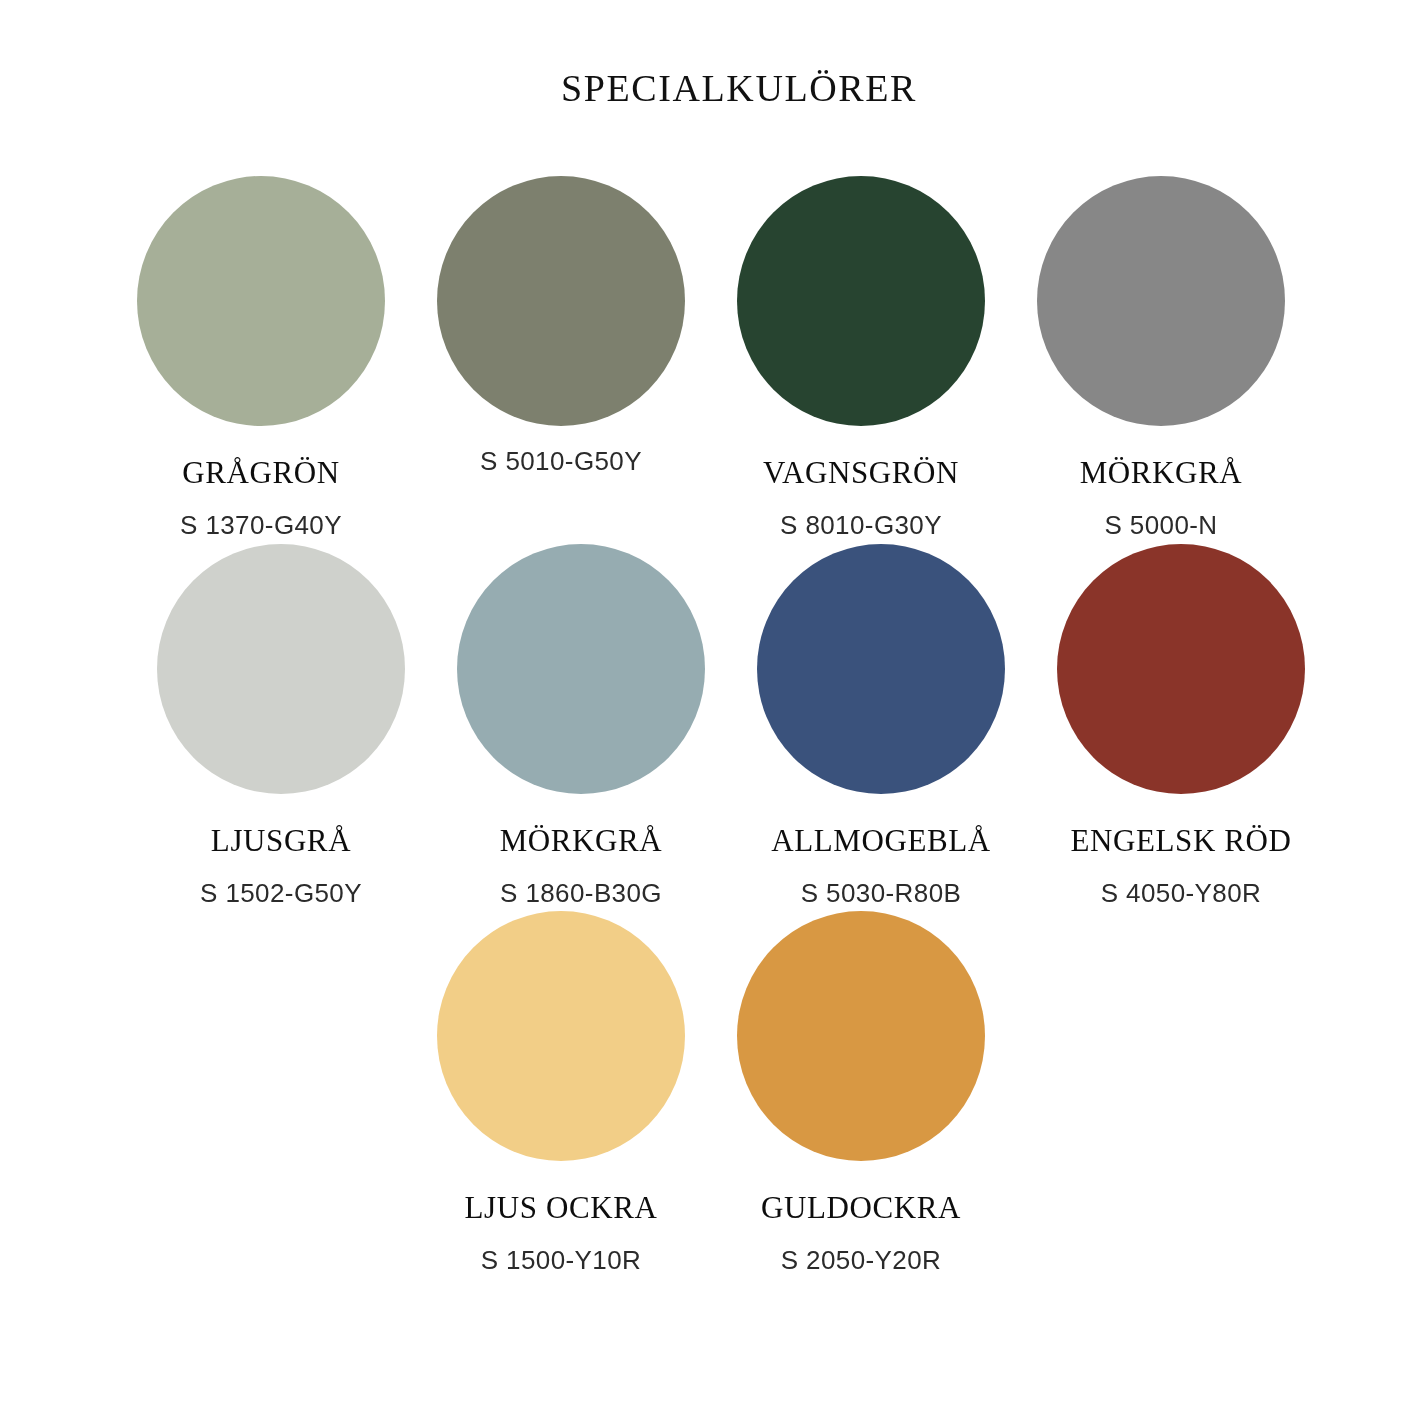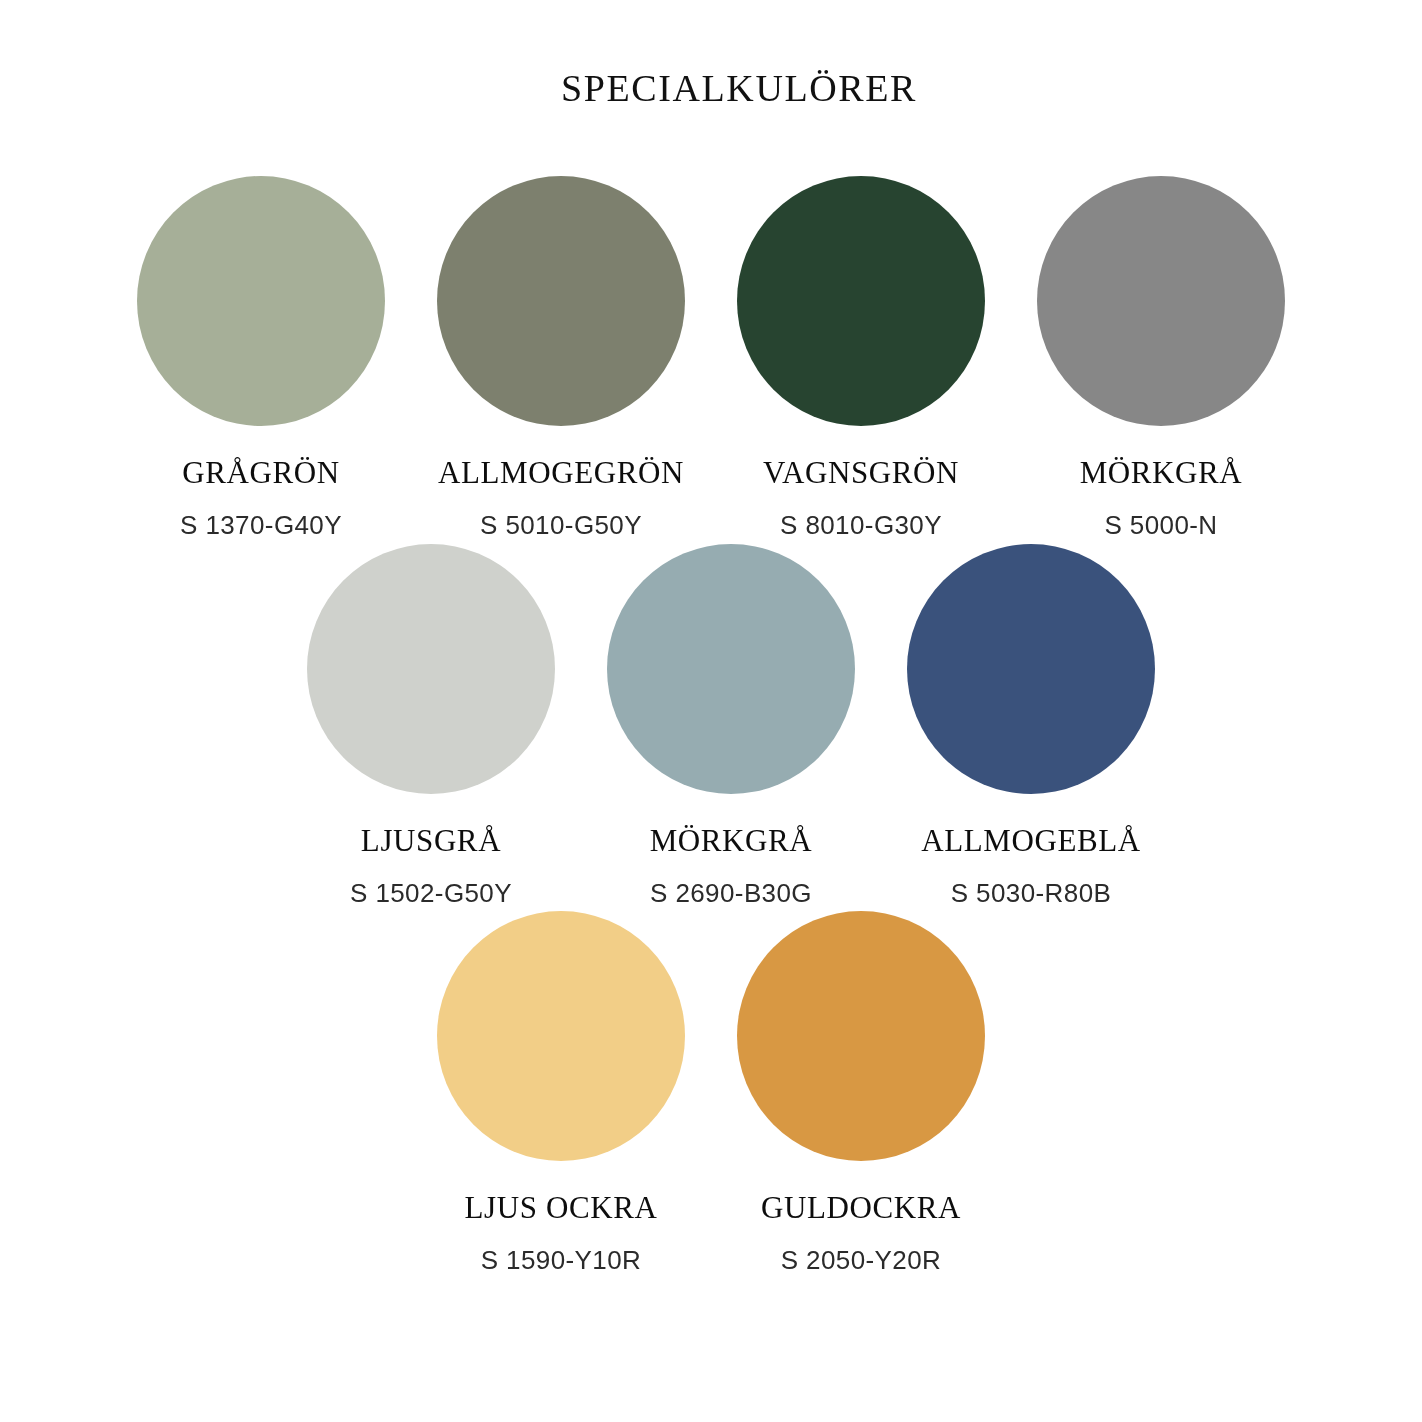--- a/index.html
+++ b/index.html
@@ -106,21 +106,20 @@
   <div class="grid">
 
     <div class="row row-1">
       <div class="swatch">
         <div class="disc" style="background-color: rgb(166, 175, 152);"></div>
         <div class="swatch-name">GRÅGRÖN</div>
         <div class="swatch-code">S 1370-G40Y</div>
       </div>
       <div class="swatch">
         <div class="disc" style="background-color: rgb(125, 128, 110);"></div>
-        <div class="swatch-name">ALLMOGEGRÖN</div>
         <div class="swatch-code">S 5010-G50Y</div>
       </div>
       <div class="swatch">
         <div class="disc" style="background-color: rgb(39, 68, 48);"></div>
         <div class="swatch-name">VAGNSGRÖN</div>
         <div class="swatch-code">S 8010-G30Y</div>
       </div>
       <div class="swatch">
         <div class="disc" style="background-color: rgb(135, 135, 135);"></div>
         <div class="swatch-name">MÖRKGRÅ</div>
@@ -130,35 +129,40 @@
 
     <div class="row row-2">
       <div class="swatch">
         <div class="disc" style="background-color: rgb(207, 209, 204);"></div>
         <div class="swatch-name">LJUSGRÅ</div>
         <div class="swatch-code">S 1502-G50Y</div>
       </div>
       <div class="swatch">
         <div class="disc" style="background-color: rgb(150, 172, 177);"></div>
         <div class="swatch-name">MÖRKGRÅ</div>
-        <div class="swatch-code">S 2690-B30G</div>
+        <div class="swatch-code">S 1860-B30G</div>
       </div>
       <div class="swatch">
         <div class="disc" style="background-color: rgb(58, 82, 124);"></div>
         <div class="swatch-name">ALLMOGEBLÅ</div>
         <div class="swatch-code">S 5030-R80B</div>
+      </div>
+      <div class="swatch">
+        <div class="disc" style="background-color: rgb(138, 52, 41);"></div>
+        <div class="swatch-name">ENGELSK RÖD</div>
+        <div class="swatch-code">S 4050-Y80R</div>
       </div>
     </div>
 
     <div class="row row-3">
       <div class="swatch spacer"></div>
       <div class="swatch">
         <div class="disc" style="background-color: rgb(242, 206, 135);"></div>
         <div class="swatch-name">LJUS OCKRA</div>
-        <div class="swatch-code">S 1590-Y10R</div>
+        <div class="swatch-code">S 1500-Y10R</div>
       </div>
       <div class="swatch">
         <div class="disc" style="background-color: rgb(216, 152, 67);"></div>
         <div class="swatch-name">GULDOCKRA</div>
         <div class="swatch-code">S 2050-Y20R</div>
       </div>
       <div class="swatch spacer"></div>
     </div>
 
   </div>

